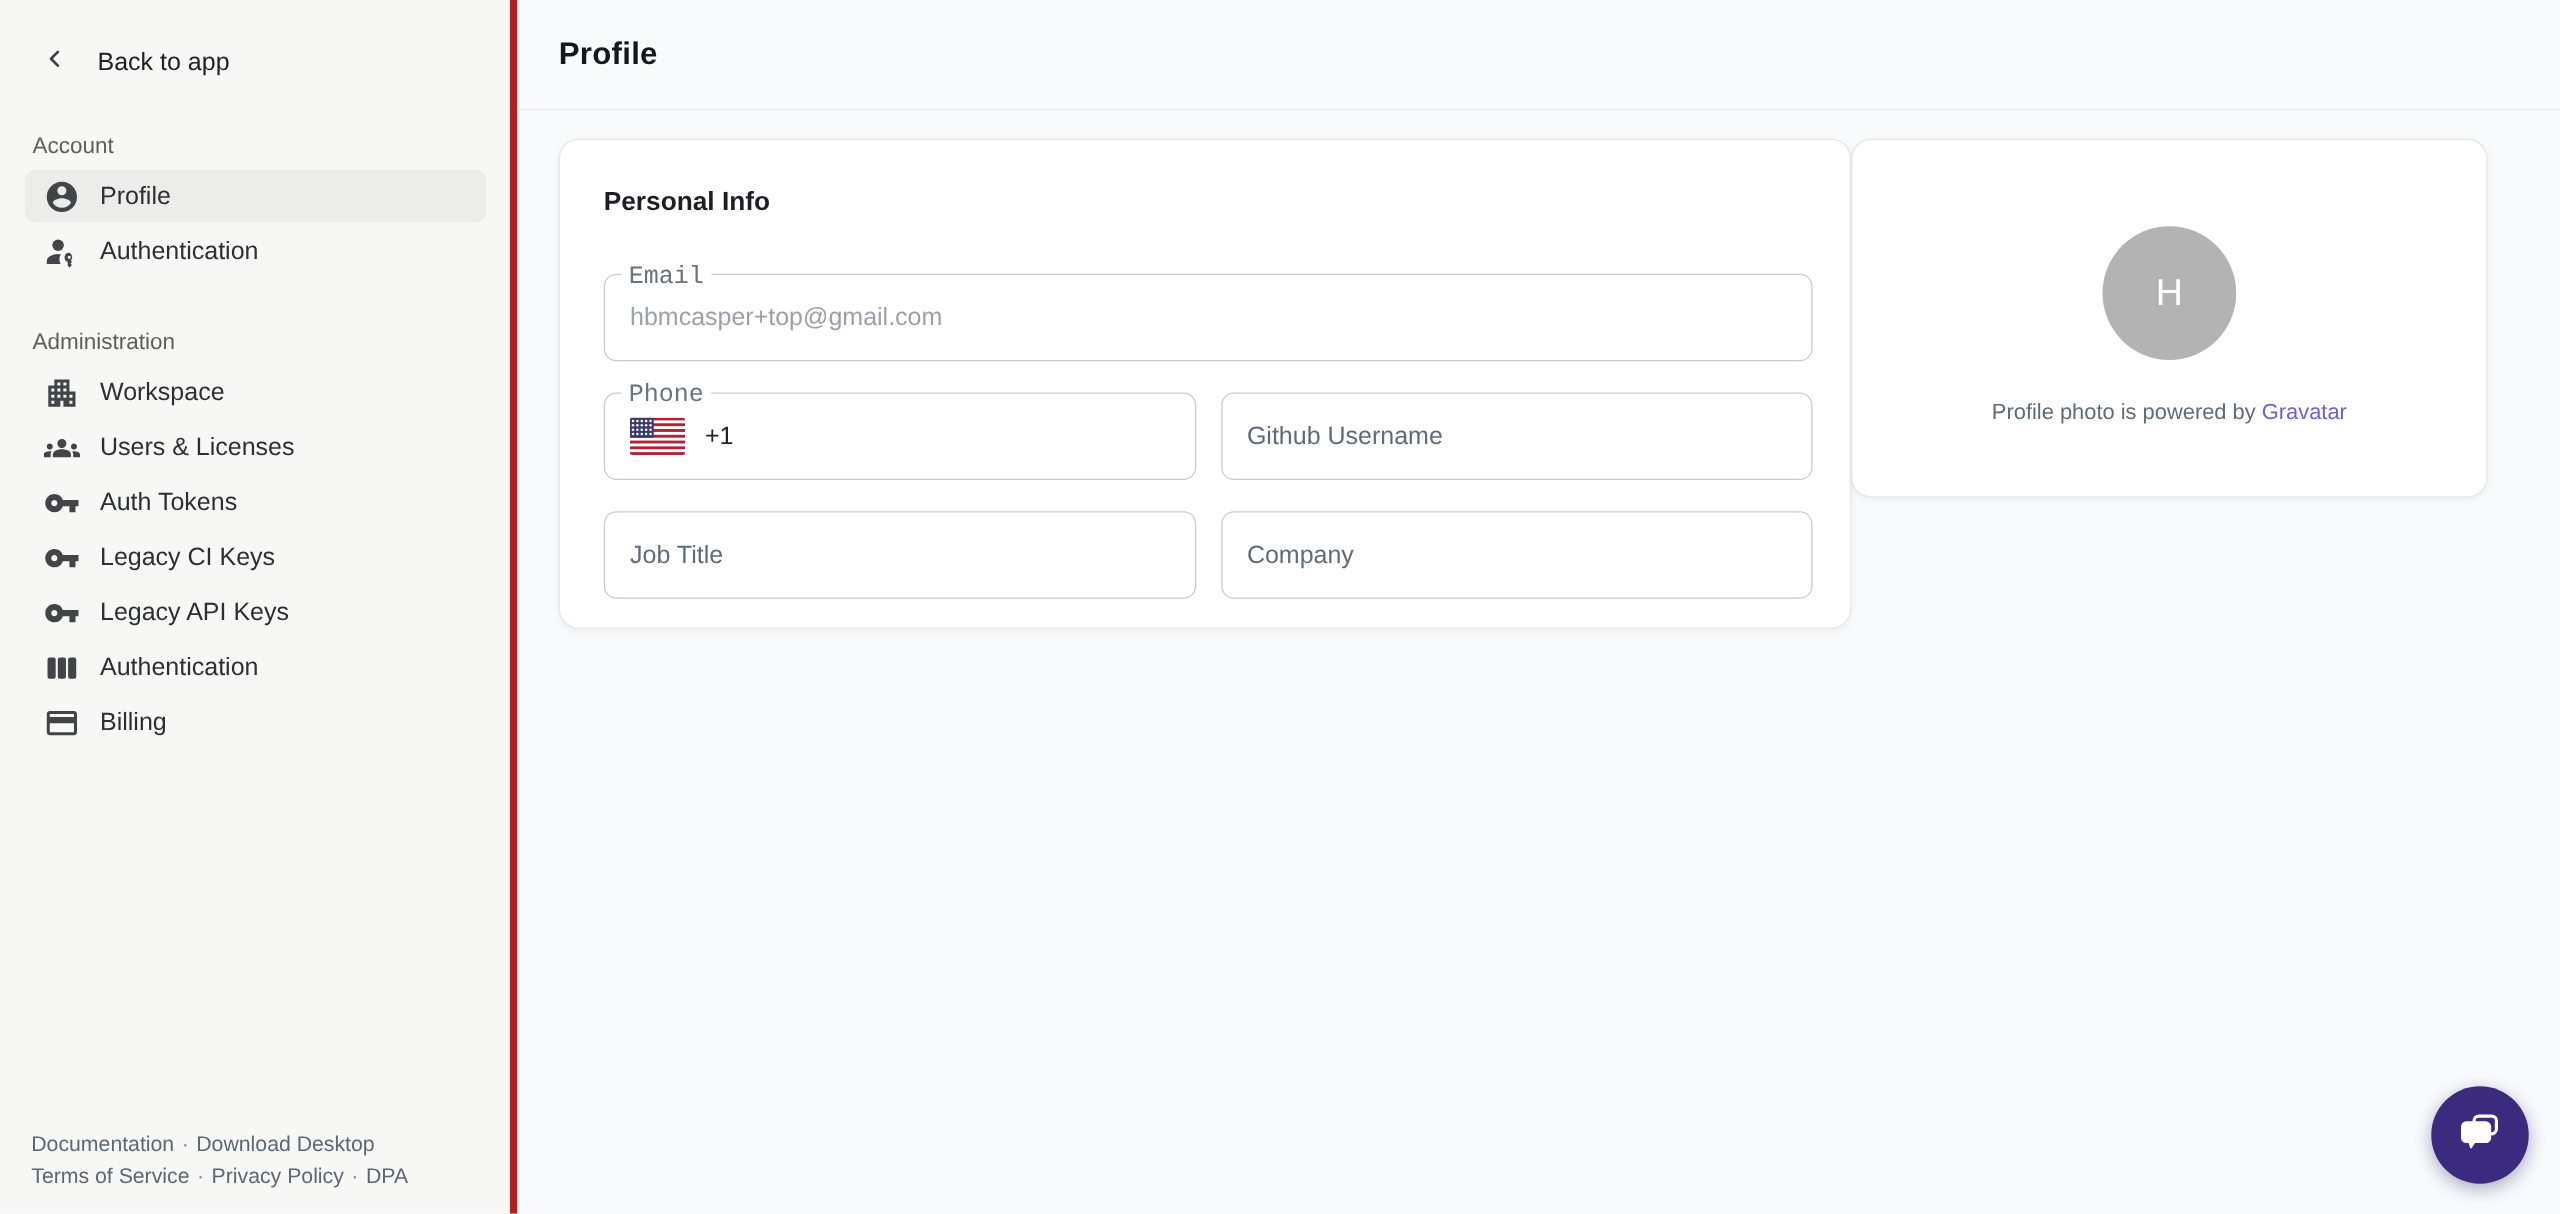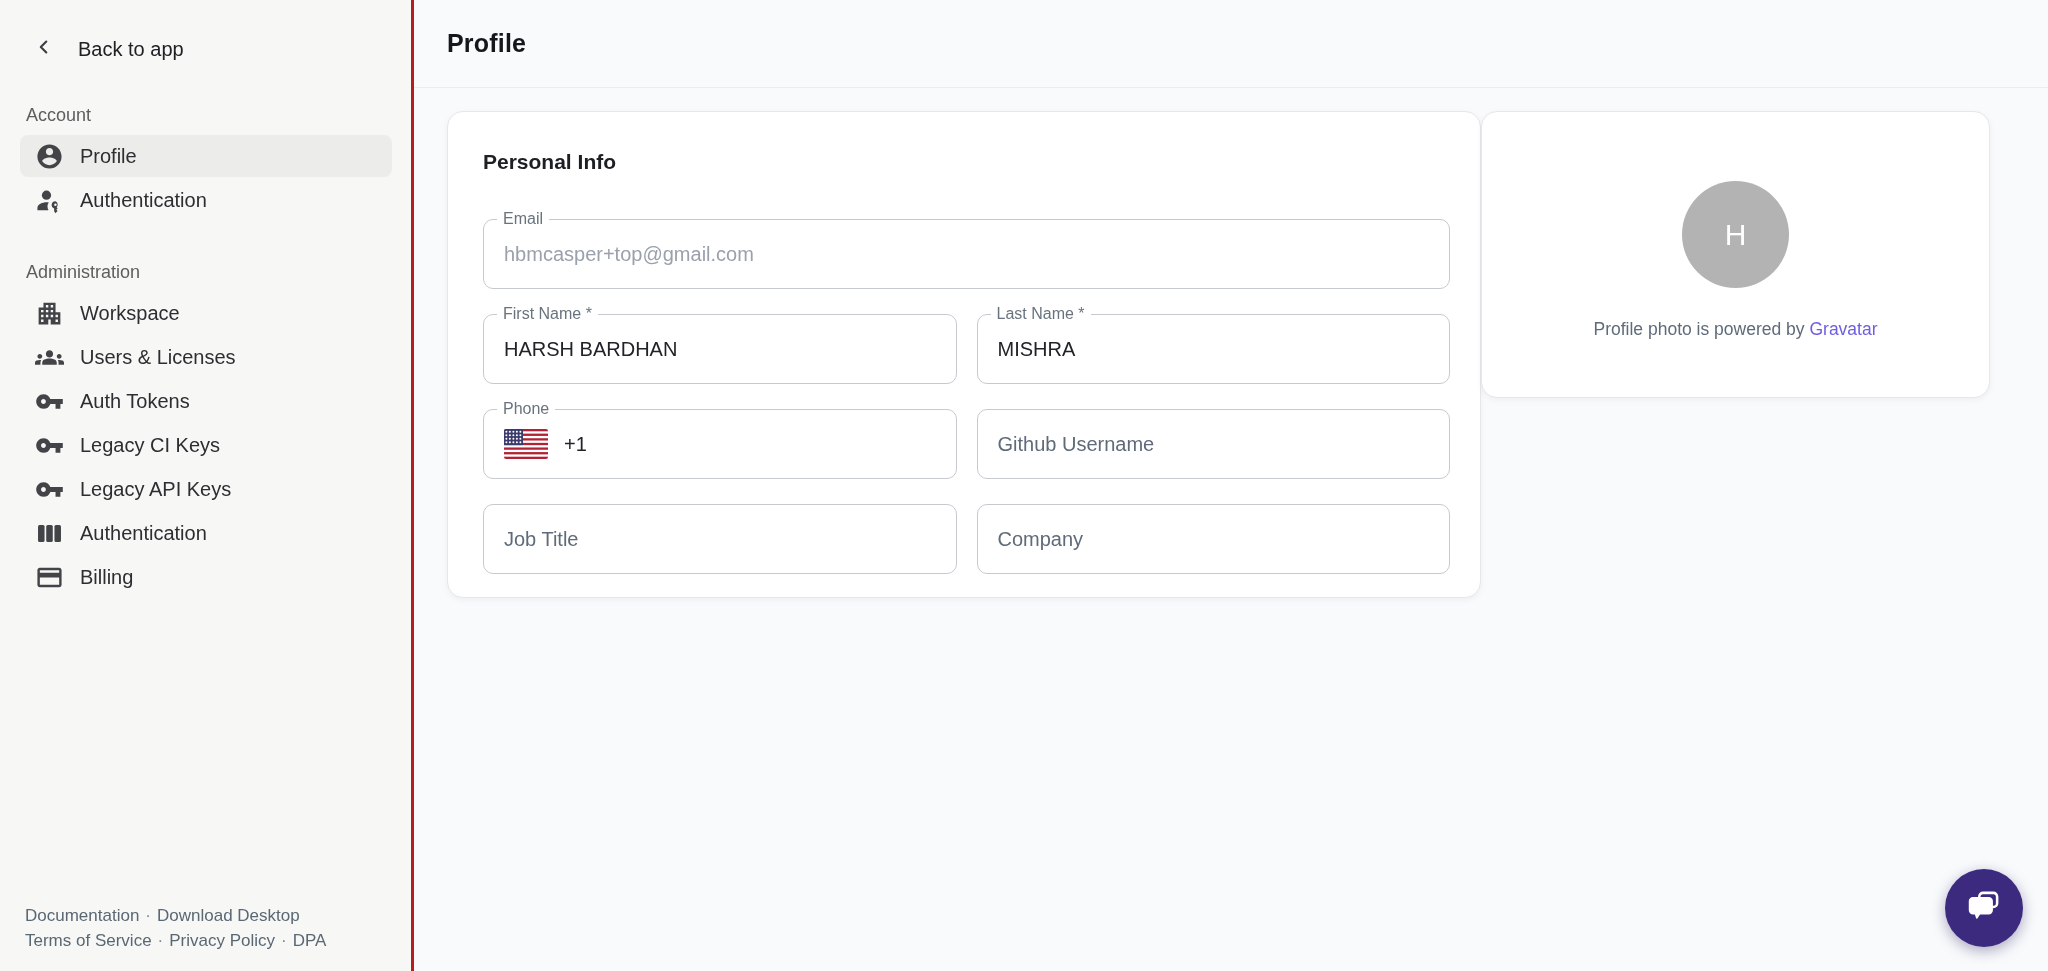--- a/index.html
+++ b/index.html
@@ -6,21 +6,21 @@
   html,body { width:2048px; height:971px; }
   body {
     font-family:"Liberation Sans","DejaVu Sans",sans-serif;
     color:#24272b; overflow:hidden; background:#f8fafc;
   }
   .app { display:flex; width:2048px; height:971px; }
 
   
   .sidebar {
     width:414px; min-width:414px; background:#f7f7f6;
-    border-right:3px solid #b91c1c;
+    border-right:6px solid #b91c1c;
     display:flex; flex-direction:column; position:relative;
   }
   .back-row {
     display:flex; align-items:center; gap:23px;
     padding:36px 30px 0 33px; cursor:pointer;
     font-size:20px; font-weight:500; color:#202125;
   }
   .back-row svg { flex:0 0 auto; }
   .section-label {
     margin-top:42px; margin-bottom:8px; padding-left:26px;
@@ -63,21 +63,21 @@
   .row { display:flex; gap:20px; }
   .row > .field { flex:1; }
   .field {
     position:relative; height:70px; background:#fff;
     border:1px solid #c6cad0; border-radius:10px;
     display:flex; align-items:center; padding:0 20px; gap:16px;
   }
   .float-label {
     position:absolute; top:-10px; left:13px;
     background:#fff; padding:0 6px;
-    font-size:16px; color:#69737f; white-space:nowrap;
+    font-size:20px; color:#69737f; white-space:nowrap;font-family:Liberation Mono, monospace;
   }
   .field input {
     border:none; outline:none; background:transparent;
     font:inherit; font-size:20px; color:#202328; width:100%;
   }
   .field input::placeholder { color:#5f6b7a; opacity:1; }
   .field input.disabled-value { color:#9aa1ab; }
   .dial-code { font-size:20px; color:#202328; }
   .flag { width:44px; height:30px; flex:0 0 auto; border-radius:2px; overflow:hidden; }
 
@@ -233,30 +233,20 @@
       <section class="card personal-card">
         <h2 class="card-title">Personal Info</h2>
 
         <div class="field-grid">
 
           <div class="field">
             <span class="float-label">Email</span>
             <input class="disabled-value" readonly="" value="hbmcasper+top@gmail.com" style="">
           </div>
 
-          <div class="row">
-            <div class="field">
-              <span class="float-label">First Name *</span>
-              <input value="HARSH BARDHAN" style="">
-            </div>
-            <div class="field">
-              <span class="float-label">Last Name *</span>
-              <input value="MISHRA" style="">
-            </div>
-          </div>
 
           <div class="row">
             <div class="field">
               <span class="float-label">Phone</span>
               <span class="flag">
                 <svg width="44" height="30" viewBox="0 0 44 30">
                   <rect width="44" height="30" fill="#b22234"></rect>
                   <g fill="#fff">
                     <rect y="2.31" width="44" height="2.31"></rect>
                       <rect y="6.92" width="44" height="2.31"></rect>

